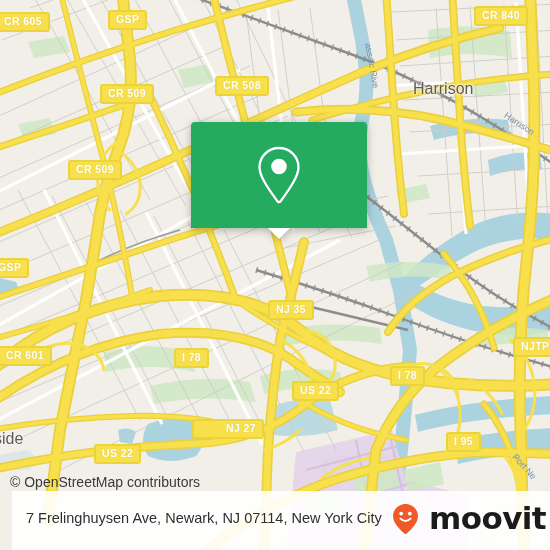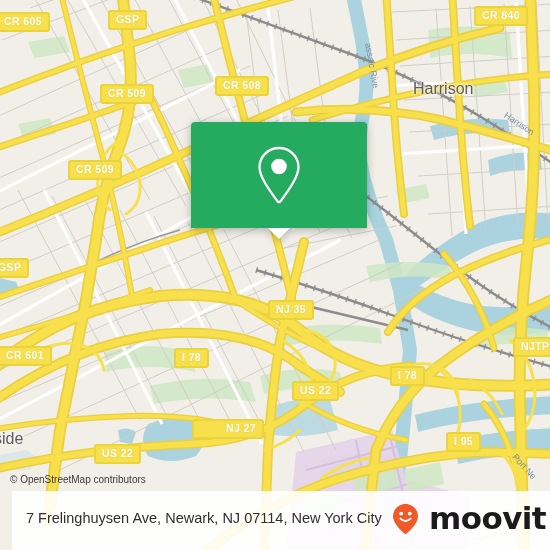--- a/index.html
+++ b/index.html
@@ -87,21 +87,21 @@
     border-right: 11px solid transparent;
     border-top: 11px solid #ffffff;
   }
 
   
   #attribution {
     position: absolute;
     left: 0; top: 470px;
     width: 100%;
     padding: 4px 0 4px 10px;
-    font-size: 10px;
+    font-size: 14px;
     color: #3a3a3a;
     font-family: "Liberation Sans", sans-serif;
     background: transparent;
   }
 
   
   #footer {
     position: absolute;
     left: 0; top: 491px;
     width: 550px; height: 59px;

